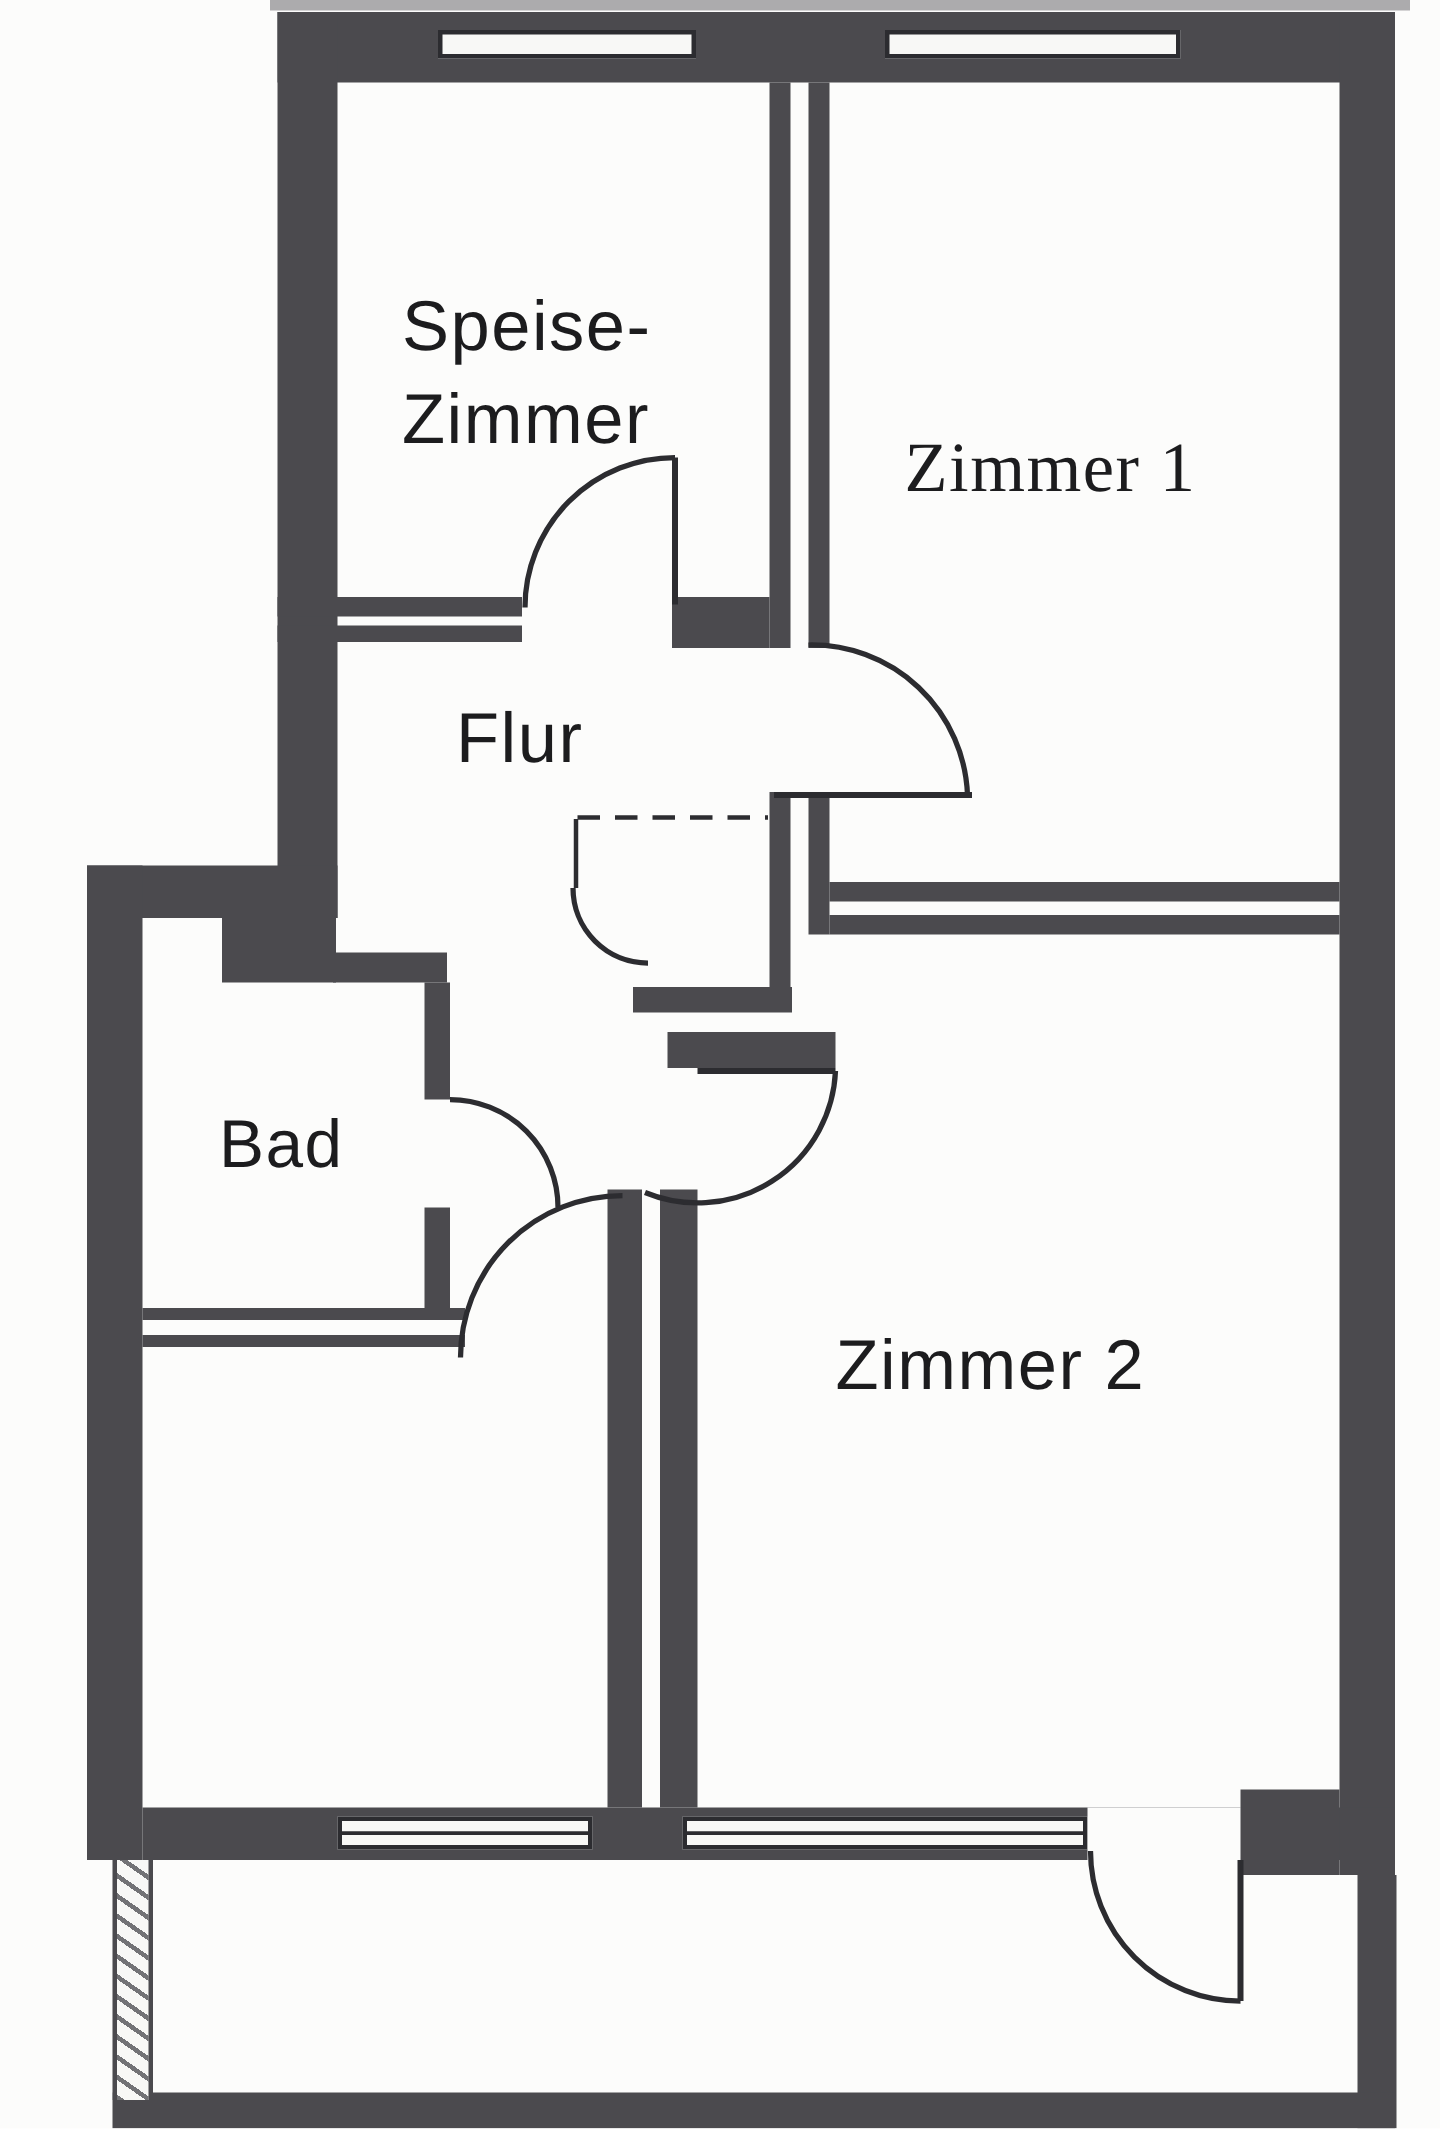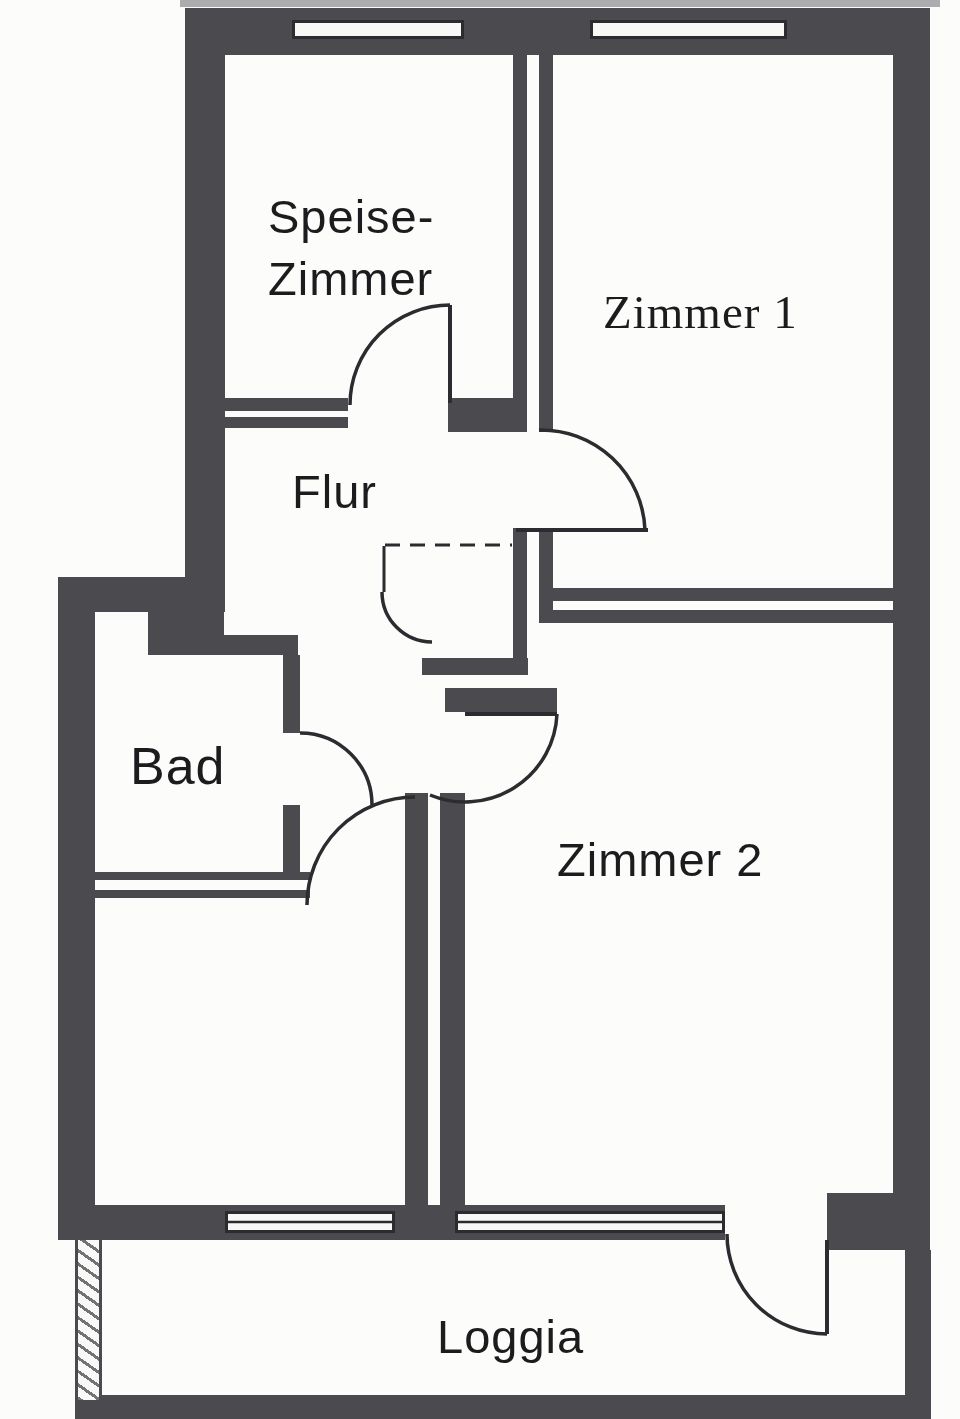--- a/index.html
+++ b/index.html
@@ -80,24 +80,23 @@
 
   <div class="win" style="left:292px;top:20px;width:172px;height:19px;"></div>
   <div class="win" style="left:590px;top:20px;width:197px;height:19px;"></div>
   <div class="win" style="left:225px;top:1211px;width:170px;height:22px;"></div>
   <div class="win" style="left:455px;top:1211px;width:270px;height:22px;"></div>
   <div class="opening" style="left:725px;top:1205px;width:102px;height:35px;"></div>
 
   <div class="room-label" style="left:268px;top:253px;">Zimmer</div>
   <div class="room-label" style="left:268px;top:191px;">Speise-</div>
   <div class="room-label" style="left:603px;top:287px;font-family:Liberation Serif, serif;">Zimmer 1</div>
-  <div class="room-label" style="left:292px;top:466px;">Flur</div>
-  <div class="room-label" style="left:130px;top:738px;font-size:52px;">Bad</div>
-  <div class="room-label" style="left:557px;top:834px;">Zimmer 2</div>
-  <div class="room-label" style="left:437px;top:1311px;">Loggia</div>
+  <div class="room-label" style="left:304px;top:466px;">Flur</div>
+  <div class="room-label" style="left:146px;top:738px;font-size:45px;">Bad</div>
+  <div class="room-label" style="left:557px;top:884px;">Zimmer 2</div>
 
   <svg id="overlay" width="960" height="1419" viewBox="0 0 960 1419">
 
     <path stroke-width="3.5" d="M350,405 A100,100 0 0 1 450,305"></path>
     <line stroke-width="4" x1="450" y1="403" x2="450" y2="305"></line>
 
     <path stroke-width="3.5" d="M539,430 A104,104 0 0 1 645,530"></path>
     <line stroke-width="4" x1="516" y1="530" x2="648" y2="530"></line>
 
     <line stroke-width="3" stroke-dasharray="15 10" x1="385" y1="545" x2="512" y2="545"></line>

